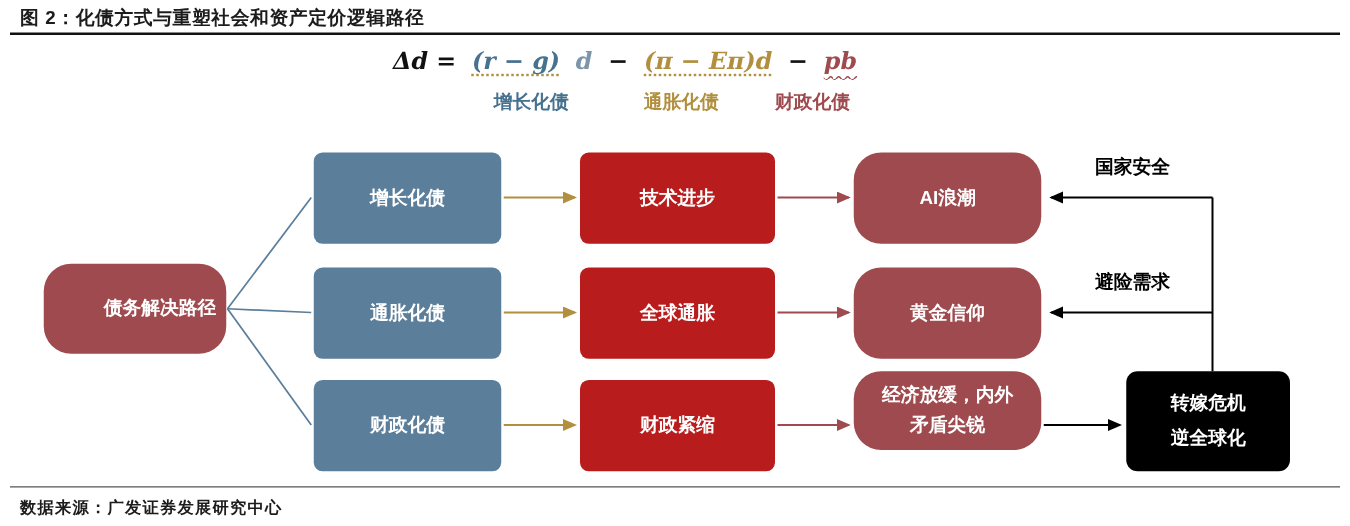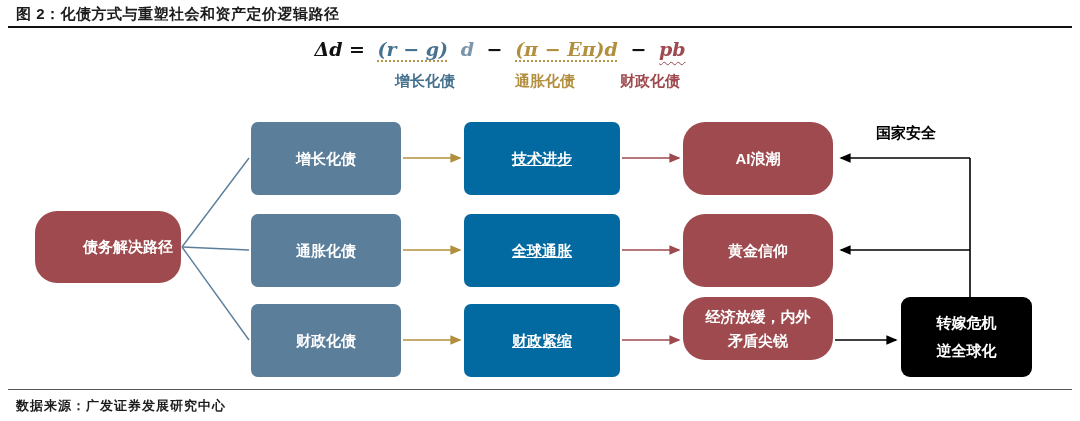--- a/index.html
+++ b/index.html
@@ -25,21 +25,21 @@
   .lbl-growth{left:365px;color:#46718f;}
   .lbl-inflation{left:485px;color:#b28f3e;}
   .lbl-fiscal{left:590px;color:#9e4a4e;}
   
   .box{
     position:absolute;display:flex;flex-direction:column;align-items:center;justify-content:center;
     color:#fff;font-weight:bold;font-size:15px;text-align:center;border-radius:7px;
     line-height:1.6;white-space:pre-line;padding:0 8px;box-sizing:border-box;
   }
   .box.blue{background:#5b7e9b;}
-  .box.gold{background:#0369a1;text-decoration:underline;}
+  .box.gold{background:#b91c1c;}
   .box.red{background:#9e4a4e;border-radius:22px;}
   .box.black{background:#000;border-radius:9px;}
   .root{left:35px;top:211px;width:146px;height:72px;padding-left:48px;}
   .col-blue{left:251px;width:150px;height:73px;}
   .col-gold{left:464px;width:156px;height:73px;}
   .col-red{left:683px;width:150px;height:73px;}
   .r1{top:122px;} .r2{top:214px;} .r3{top:304px;}
   .col-red.r3{top:297px;height:63px;}
   .crisis{left:901px;top:297px;width:131px;height:80px;gap:10px;line-height:1.2;}
   
@@ -115,20 +115,21 @@
   <div class="box gold col-gold r1">技术进步</div>
   <div class="box gold col-gold r2">全球通胀</div>
   <div class="box gold col-gold r3">财政紧缩</div>
 
   <div class="box red col-red r1">AI浪潮</div>
   <div class="box red col-red r2">黄金信仰</div>
   <div class="box red col-red r3">经济放缓，内外
 矛盾尖锐</div>
 
   <div class="side-label s1">国家安全</div>
+  <div class="side-label s2">避险需求</div>
 
   <div class="box black crisis">
     <div>转嫁危机</div>
     <div>逆全球化</div>
   </div>
 
   <div class="rule-bottom"></div>
   <div class="footer">数据来源：广发证券发展研究中心</div>
 
 </div>

